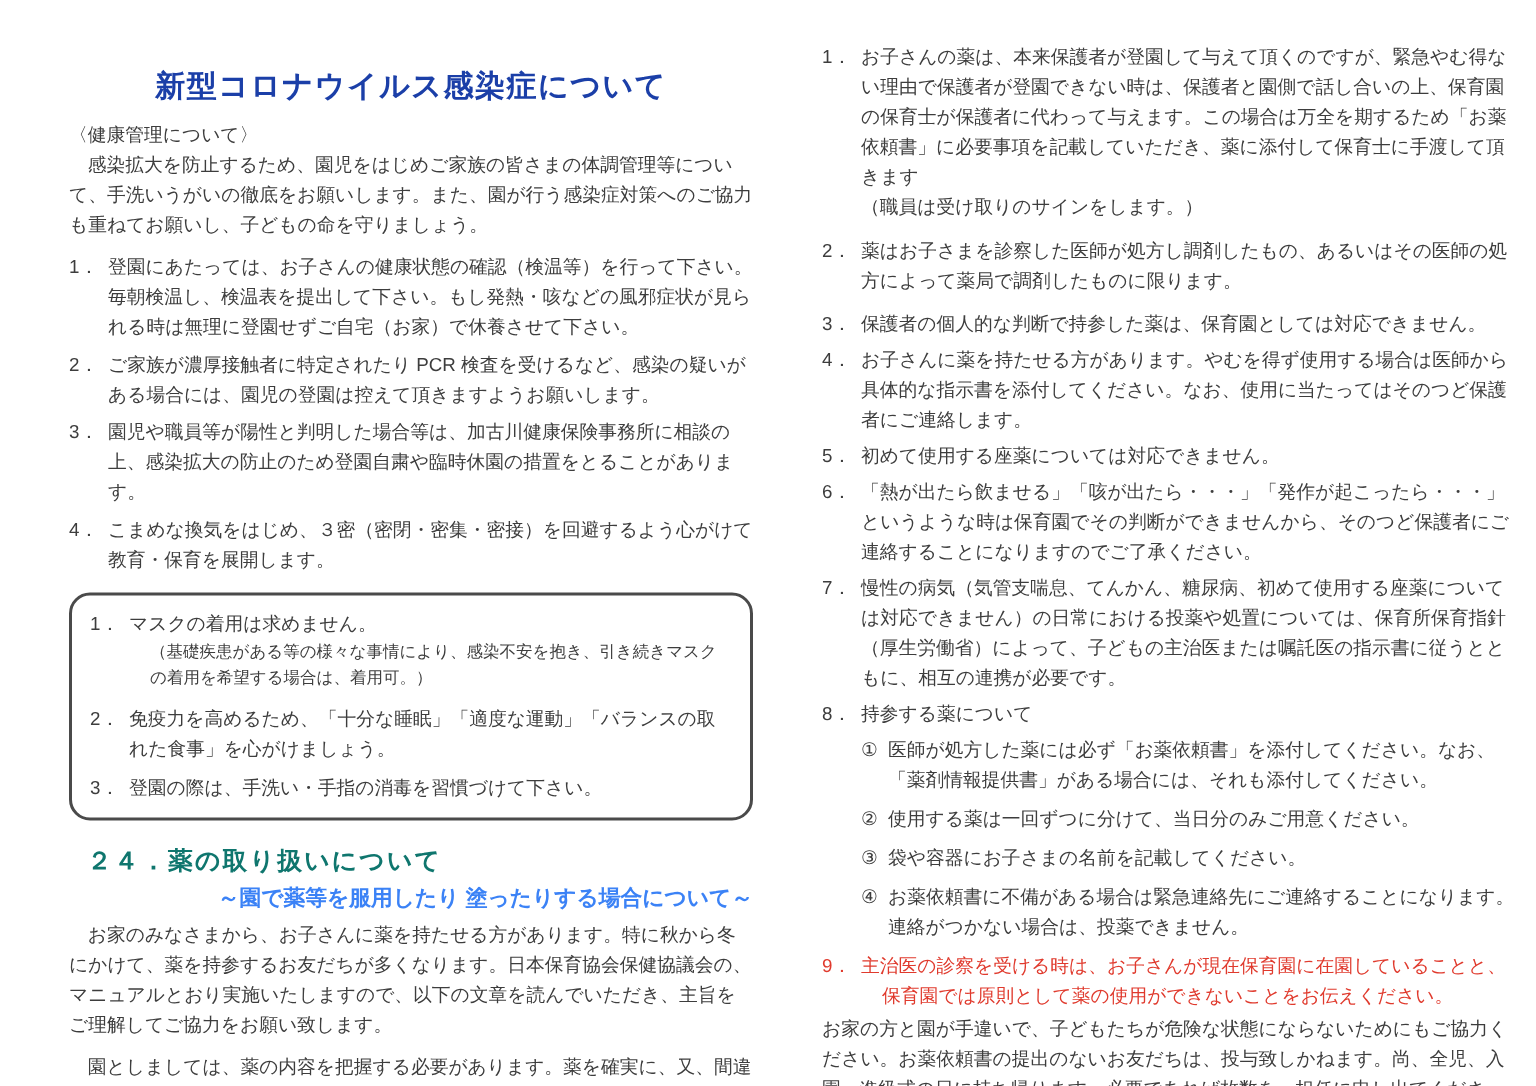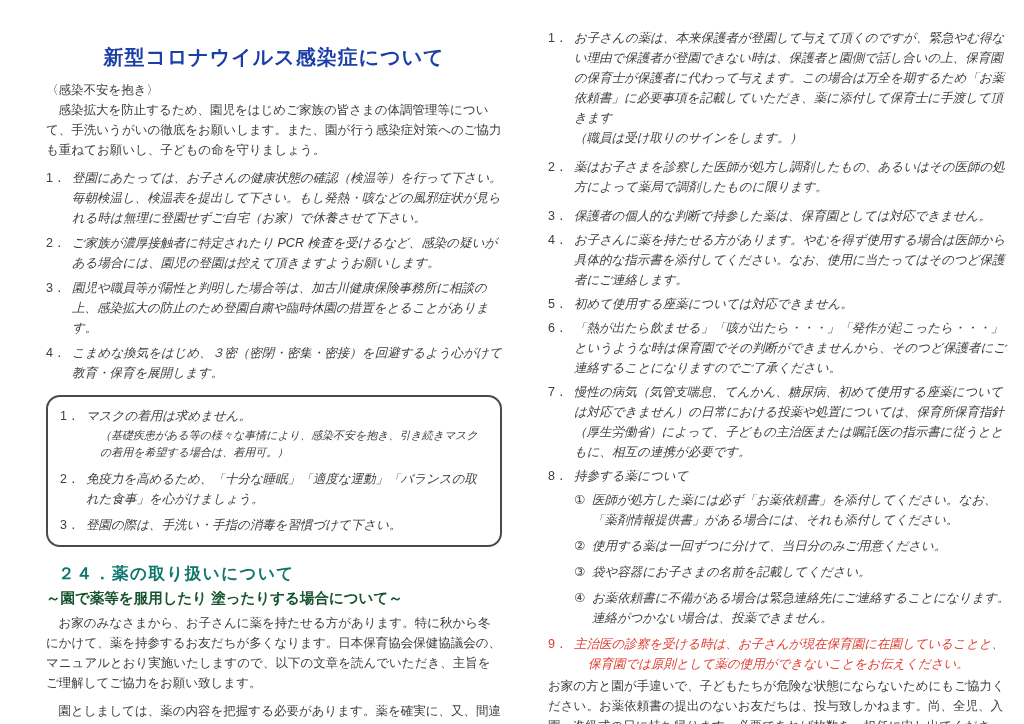--- a/index.html
+++ b/index.html
@@ -13,54 +13,54 @@
   .body-text{font-size:12.5px;line-height:20px;}
   .doc-title{
     text-align:center;font-size:20px;font-weight:bold;color:#1b3fa8;
     letter-spacing:1px;margin-bottom:9px;
   }
   .sec-heading{font-size:12.5px;line-height:20px;margin-bottom:0;}
   .indent1{text-indent:1em;}
   .para{margin:0 0 8px 0;}
   .hang{display:flex;margin:0;}
   .hang .num{flex:0 0 26px;}
-  .hang .txt{flex:1;font-style:italic;}
+  .hang .txt{flex:1;}
   .list-gap{margin-bottom:5px;}
   .notice-box{
     border:2px solid #4a4a4a;border-radius:14px;
     padding:9px 12px 10px 12px;margin:12px 0 16px 0;
   }
   .notice-box .hang{margin-bottom:6px;}
   .small-note{font-size:11px;line-height:17px;margin:1px 0 2px 14px;}
   .green-heading{
     font-size:16.5px;font-weight:bold;color:#0f766e;letter-spacing:1.5px;
     padding-left:12px;margin:2px 0 4px 0;
   }
   .blue-subtitle{
-    text-align:left;font-size:14.5px;font-weight:bold;color:#14532d;
+    text-align:right;font-size:14.5px;font-weight:bold;color:#3b82f6;
     margin:0 0 5px 0;
   }
   .note-block{display:block;}
   .sub-list{margin-left:26px;}
   .sub-list .num{flex:0 0 18px;}
   .sub-list .hang{margin-bottom:6px;}
   .red-item{color:#e03a2d;}
   .red-line2{display:block;padding-left:14px;}
   .gap-sm{margin-bottom:4px;}
   .gap-md{margin-bottom:9px;}
 </style>
 </head>
 <body>
 
 <div class="sheet">
 
   <div class="col col-left">
     <div class="doc-title">新型コロナウイルス感染症について</div>
 
-    <div class="sec-heading">〈感染不安を抱き〉</div>
+    <div class="sec-heading">〈健康管理について〉</div>
     <p class="body-text para indent1">感染拡大を防止するため、園児をはじめご家族の皆さまの体調管理等について、手洗いうがいの徹底をお願いします。また、園が行う感染症対策へのご協力も重ねてお願いし、子どもの命を守りましょう。</p>
 
     <div class="hang body-text list-gap">
       <span class="num">1．</span>
       <span class="txt">登園にあたっては、お子さんの健康状態の確認（検温等）を行って下さい。毎朝検温し、検温表を提出して下さい。もし発熱・咳などの風邪症状が見られる時は無理に登園せずご自宅（お家）で休養させて下さい。</span>
     </div>
     <div class="hang body-text list-gap">
       <span class="num">2．</span>
       <span class="txt">ご家族が濃厚接触者に特定されたり PCR 検査を受けるなど、感染の疑いがある場合には、園児の登園は控えて頂きますようお願いします。</span>
     </div>

